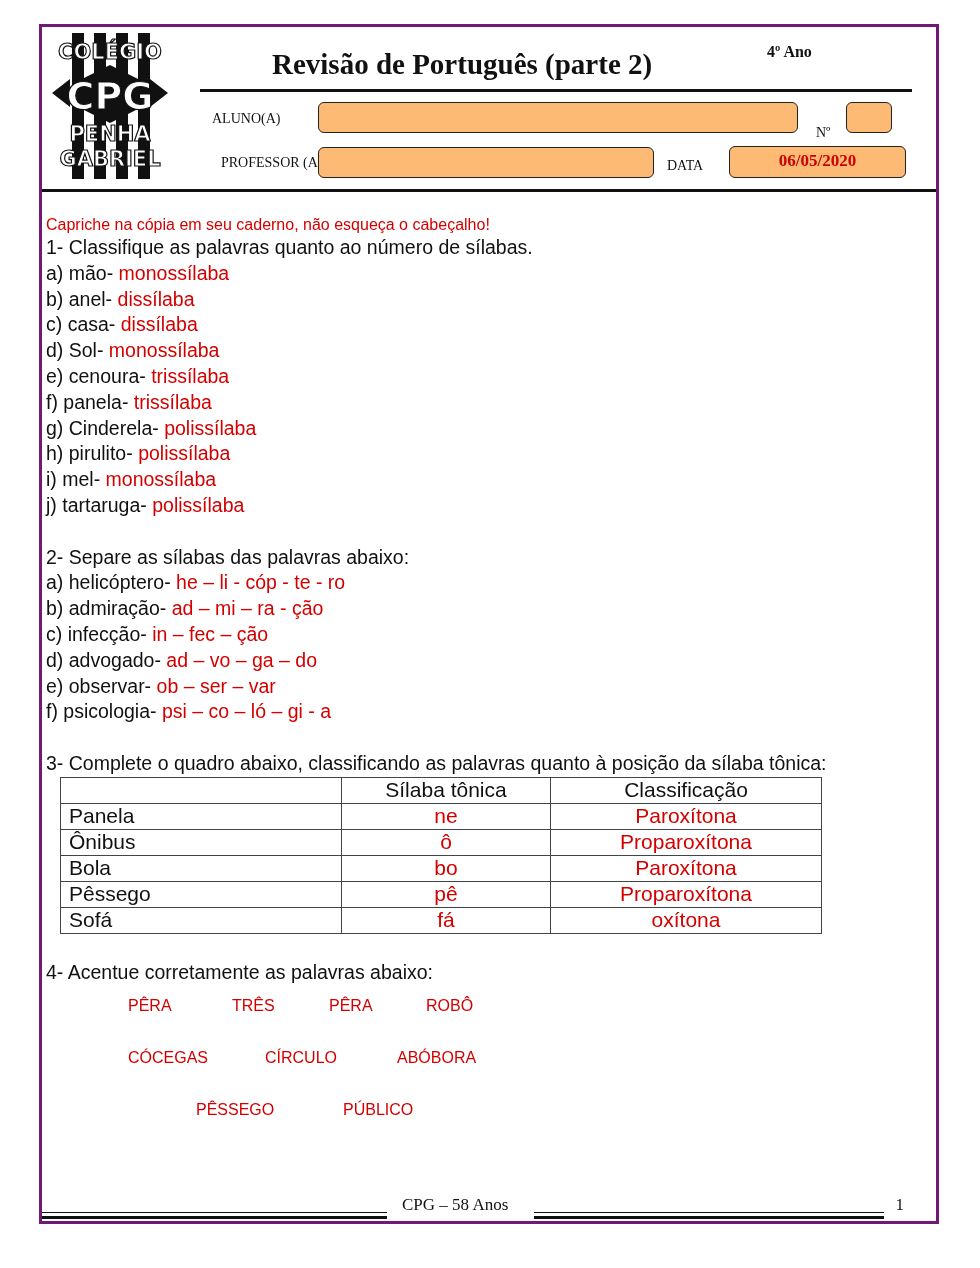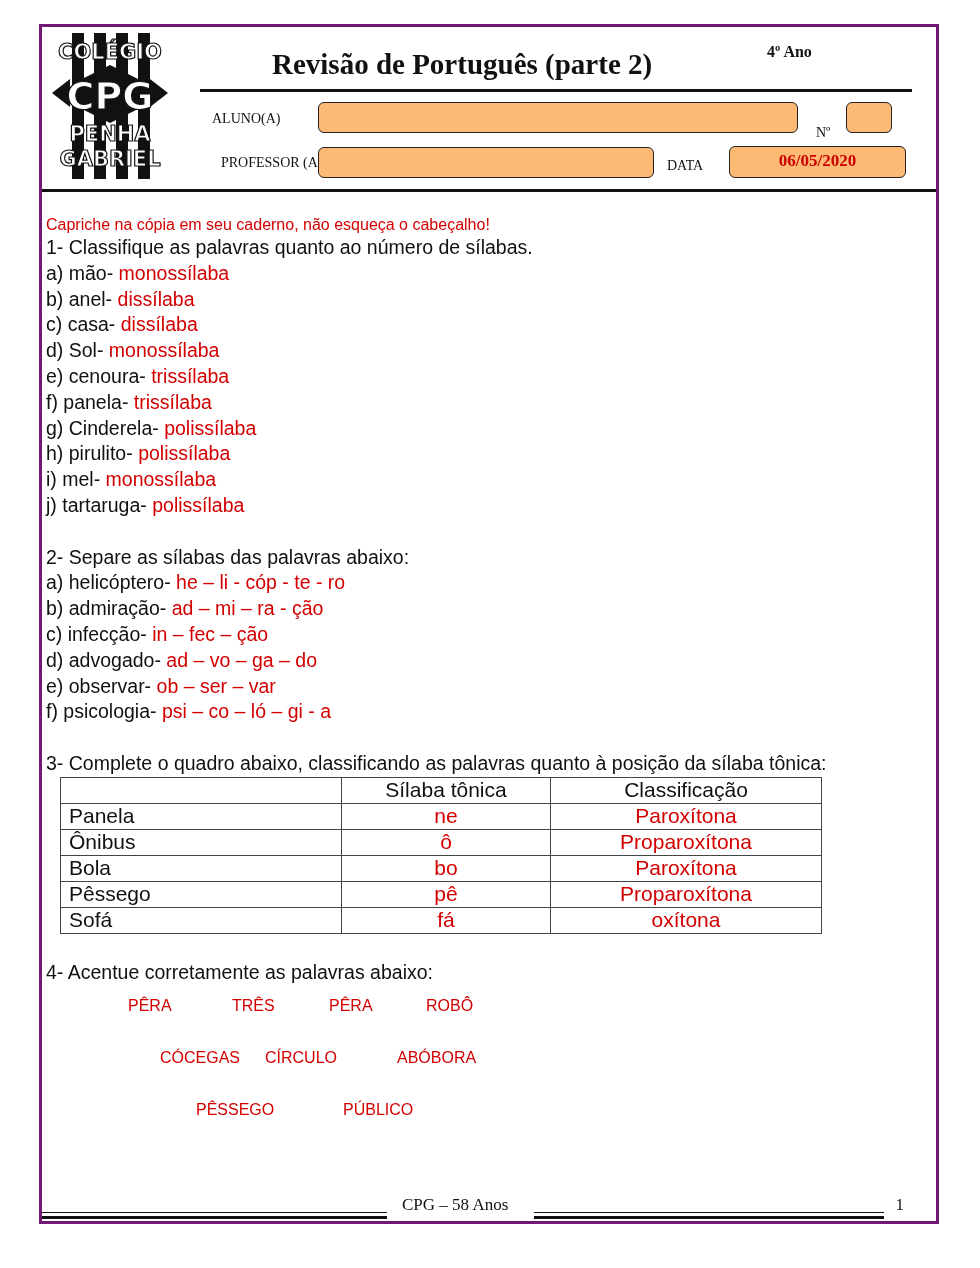--- a/index.html
+++ b/index.html
@@ -190,21 +190,21 @@
 
     <div>
       <div>4- Acentue corretamente as palavras abaixo:</div>
       <div class="accent-row">
         <span class="accent-word" style="left:82px;">PÊRA</span>
         <span class="accent-word" style="left:186px;">TRÊS</span>
         <span class="accent-word" style="left:283px;">PÊRA</span>
         <span class="accent-word" style="left:380px;">ROBÔ</span>
       </div>
       <div class="accent-row">
-        <span class="accent-word" style="left:82px;margin-left:32px;">CÓCEGAS</span>
+        <span class="accent-word" style="left:82px;">CÓCEGAS</span>
         <span class="accent-word" style="left:219px;">CÍRCULO</span>
         <span class="accent-word" style="left:351px;">ABÓBORA</span>
       </div>
       <div class="accent-row">
         <span class="accent-word" style="left:150px;">PÊSSEGO</span>
         <span class="accent-word" style="left:297px;">PÚBLICO</span>
       </div>
     </div>
   </div>
 

